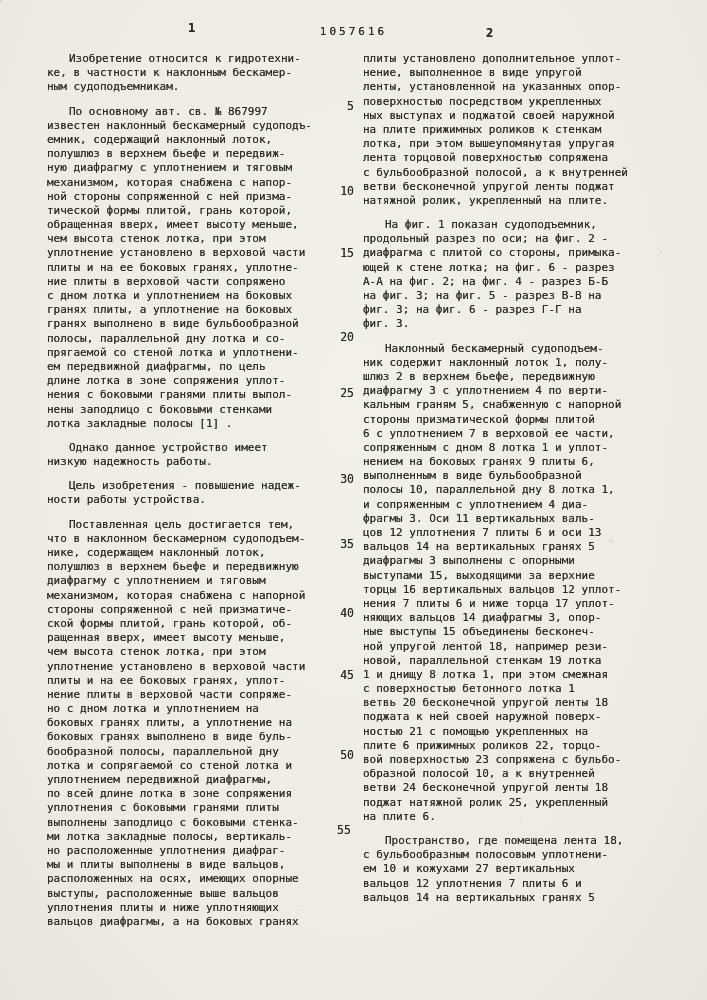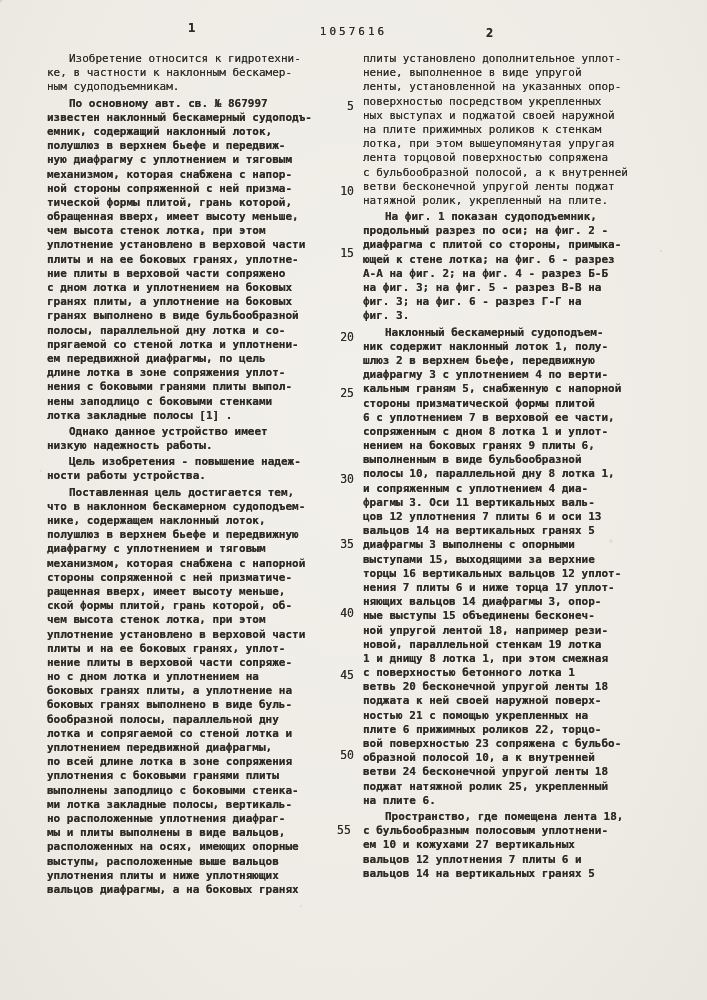--- a/index.html
+++ b/index.html
@@ -27,21 +27,21 @@
   }
   .column{
     position:absolute;top:52px;
     font-size:11px;line-height:14.2px;
     white-space:nowrap;
     text-shadow:0 0 .45px rgba(46,42,36,.75);
   }
   .column.left{left:47px;width:296px;}
   .column.right{left:363px;width:306px;}
   .para{margin:0;}
-  .para + .para{margin-top:2px;font-weight:bold;}
+  .para + .para{margin-top:10px;}
   .line{height:14.2px;}
   .line.first{padding-left:22px;}
   .gutter{
     position:absolute;top:0;left:334px;width:20px;height:1000px;
     pointer-events:none;
   }
   .gutter .num{
     position:absolute;left:0;width:20px;
     text-align:right;
     font-size:11.5px;
@@ -127,22 +127,22 @@
         <div class="line">ности работы устройства.</div>
       </div>
       <div class="para">
         <div class="line first">Поставленная цель достигается тем,</div>
         <div class="line">что в наклонном бескамерном судоподъем-</div>
         <div class="line">нике, содержащем наклонный лоток,</div>
         <div class="line">полушлюз в верхнем бьефе и передвижную</div>
         <div class="line">диафрагму с уплотнением и тяговым</div>
         <div class="line">механизмом, которая снабжена с напорной</div>
         <div class="line">стороны сопряженной с ней призматиче-</div>
+        <div class="line">ской формы плитой, грань которой, об-</div>
         <div class="line">ращенная вверх, имеет высоту меньше,</div>
-        <div class="line">ской формы плитой, грань которой, об-</div>
         <div class="line">чем высота стенок лотка, при этом</div>
         <div class="line">уплотнение установлено в верховой части</div>
         <div class="line">плиты и на ее боковых гранях, уплот-</div>
         <div class="line">нение плиты в верховой части сопряже-</div>
         <div class="line">но с дном лотка и уплотнением на</div>
         <div class="line">боковых гранях плиты, а уплотнение на</div>
         <div class="line">боковых гранях выполнено в виде буль-</div>
         <div class="line">бообразной полосы, параллельной дну</div>
         <div class="line">лотка и сопрягаемой со стеной лотка и</div>
         <div class="line">уплотнением передвижной диафрагмы,</div>

